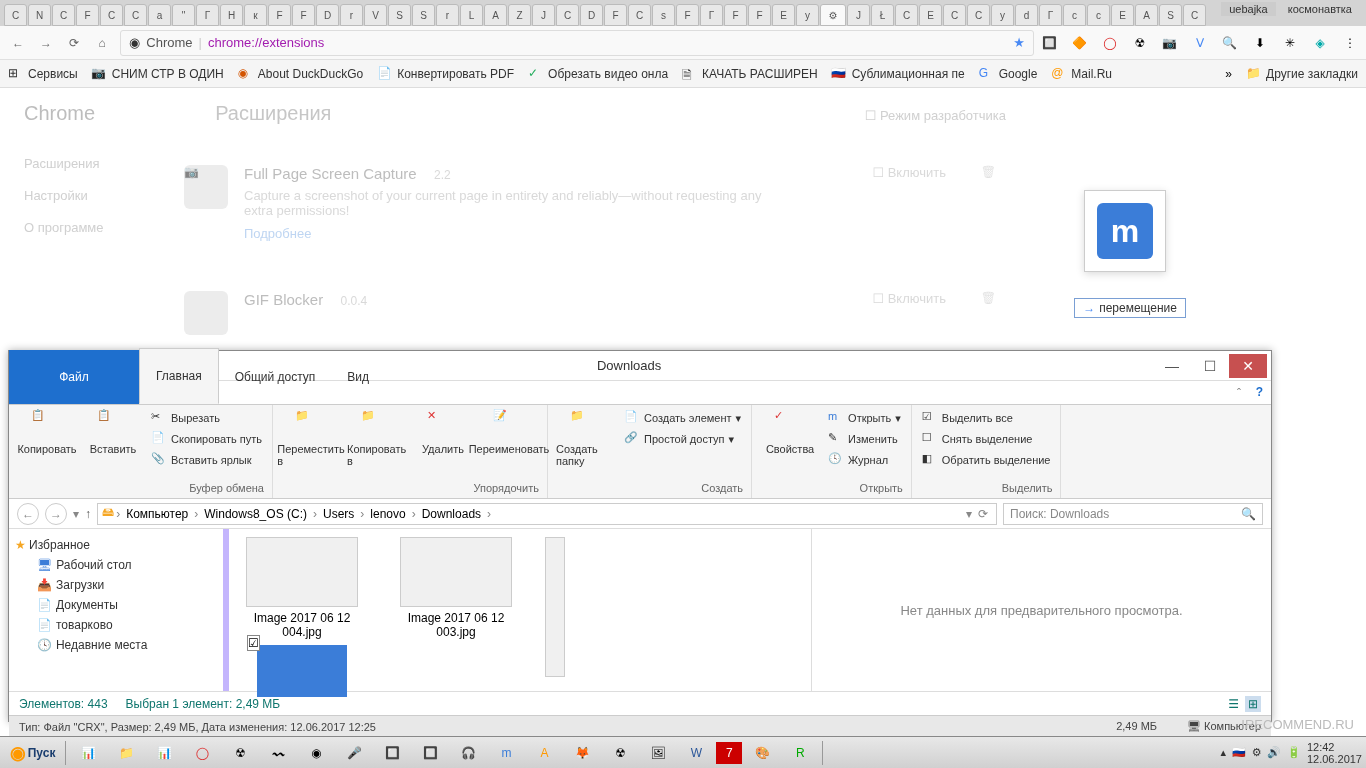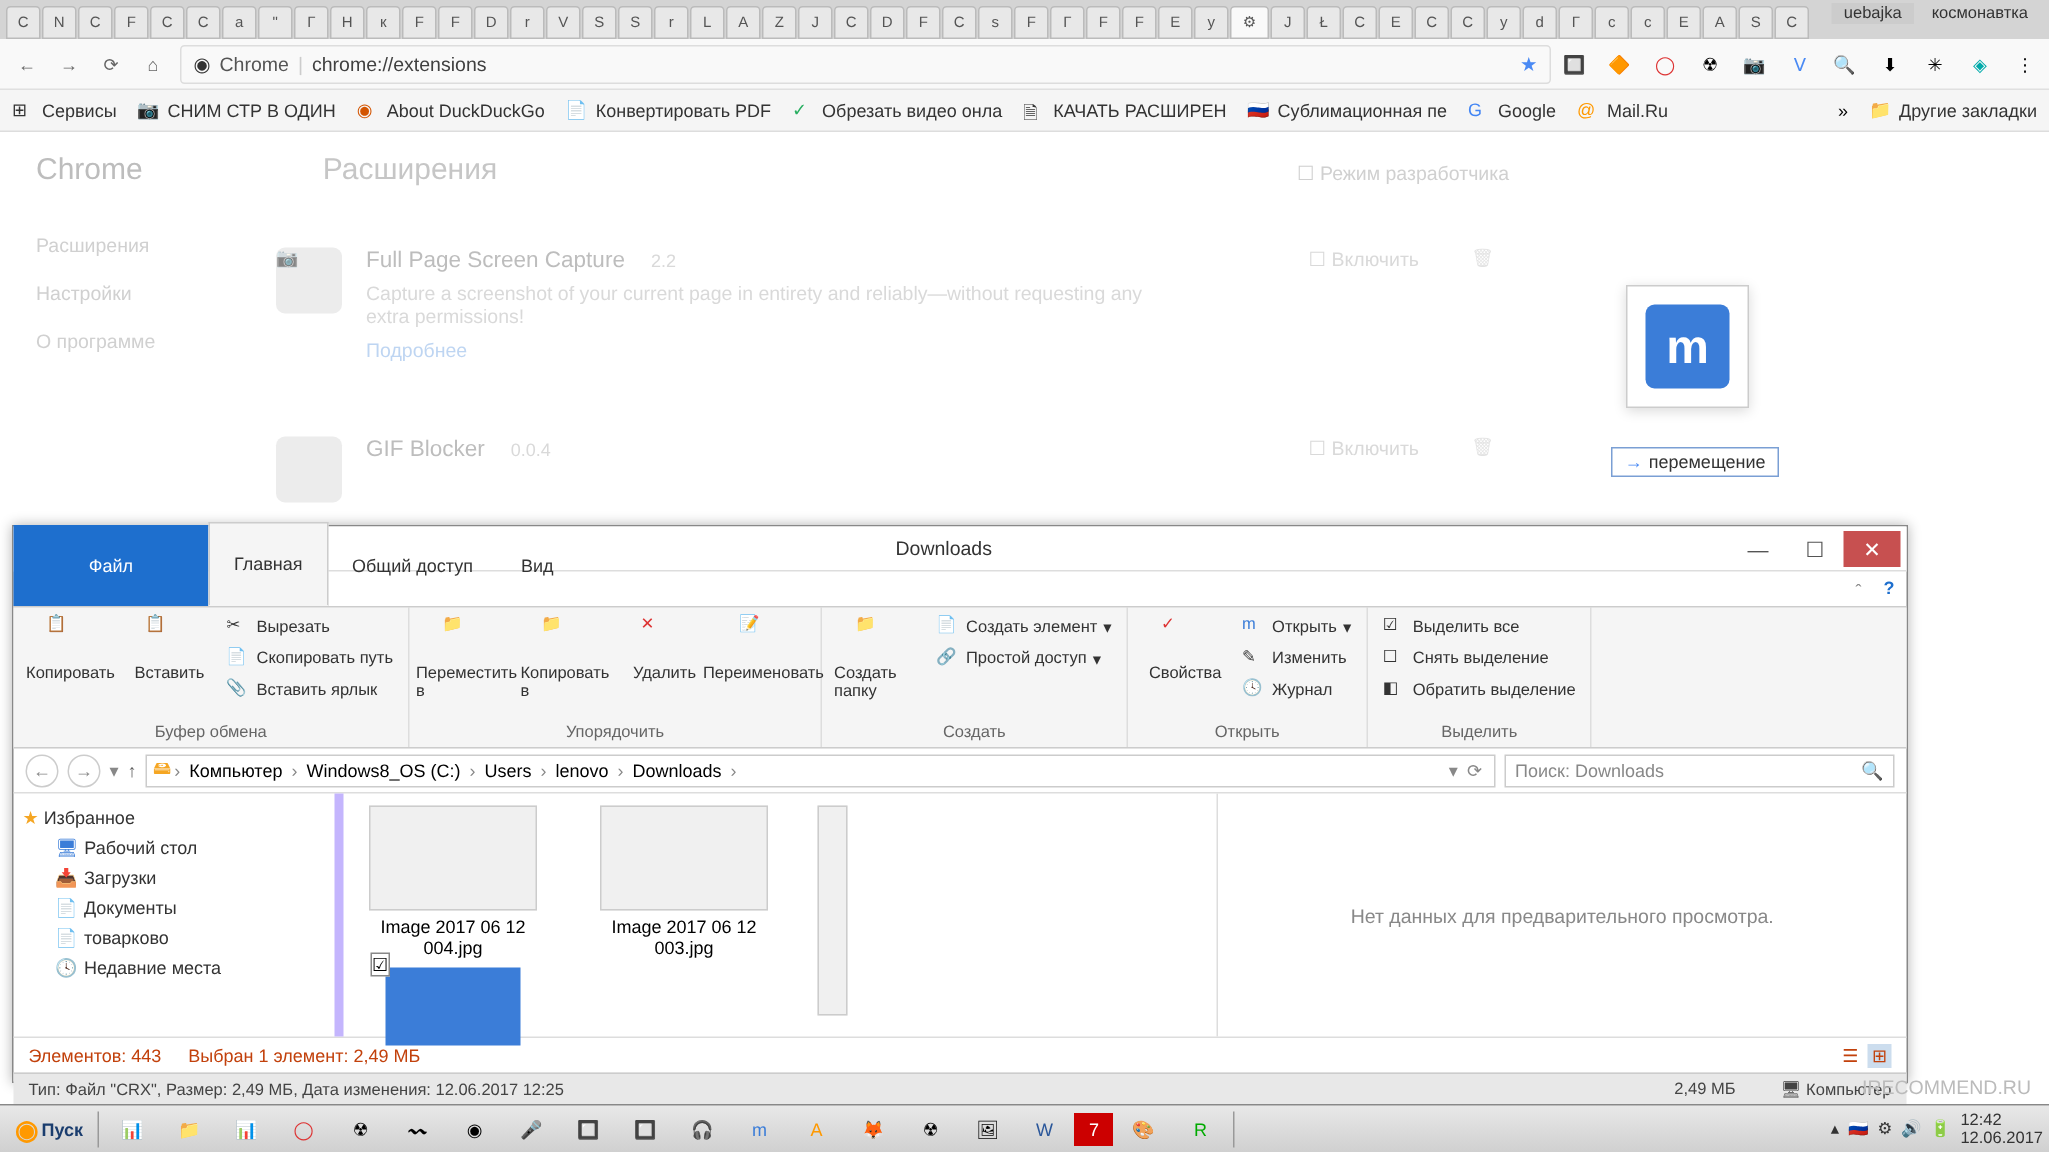--- a/index.html
+++ b/index.html
@@ -7,21 +7,21 @@
 .tabs{height:26px;background:#d4d4d4;display:flex;align-items:flex-end;padding-left:4px}
 .tab{width:23px;height:22px;background:#e8e8e8;border-radius:3px 3px 0 0;margin-right:1px;display:flex;align-items:center;justify-content:center;font-size:10px;color:#555;border:1px solid #bbb}
 .tab.active{background:#f9f9f9;width:26px}
 .user-tags{position:absolute;right:6px;top:2px;display:flex;gap:4px}
 .user-tag{padding:1px 8px;font-size:11px;color:#333}
 .user-tag.gray{background:#ccc}
 .nav{height:34px;background:#f9f9f9;display:flex;align-items:center;padding:0 8px;gap:8px;border-bottom:1px solid #e0e0e0}
 .nav-btn{width:20px;height:20px;display:flex;align-items:center;justify-content:center;color:#666;cursor:pointer}
 .addr{flex:1;height:26px;border:1px solid #ddd;border-radius:3px;display:flex;align-items:center;padding:0 8px;gap:6px;font-size:13px;color:#333}
 .addr-prefix{color:#555}
-.addr-url{color:#404040}
+.addr-url{color:#a21caf}
 .nav-icons{display:flex;gap:14px;align-items:center}
 .nav-icon{width:16px;height:16px;display:flex;align-items:center;justify-content:center}
 .bookmarks{height:28px;background:#f5f5f5;display:flex;align-items:center;padding:0 8px;gap:14px;font-size:12px;border-bottom:1px solid #ddd}
 .bm{display:flex;align-items:center;gap:4px;color:#333;cursor:pointer;white-space:nowrap}
 .bm-icon{width:16px;height:16px;display:inline-block}
 .bm-sep{flex:1}
 .content{background:#fff;padding:14px 24px;position:relative;opacity:.55}
 .ch-header{display:flex;align-items:center;gap:120px;color:#888;font-size:20px}
 .ch-title{color:#888;font-weight:400}
 .ch-sub{color:#999}
@@ -48,42 +48,42 @@
 .win-btn{width:38px;height:24px;display:flex;align-items:center;justify-content:center;color:#555;font-size:14px}
 .win-btn.close{background:#c75050;color:#fff}
 .ribbon-tabs{height:24px;display:flex;align-items:flex-end;border-bottom:1px solid #ccc;position:relative}
 .rtab{padding:20px 16px;font-size:12px;color:#333;cursor:pointer}
 .rtab.file{background:#1e6fce;color:#fff}
 .rtab.active{background:#f5f5f5;border:1px solid #ccc;border-bottom:1px solid #f5f5f5}
 .help-btn{position:absolute;right:8px;top:4px;color:#1e6fce;font-weight:bold}
 .ribbon{height:94px;background:#f5f5f5;display:flex;border-bottom:1px solid #ccc}
 .rgroup{border-right:1px solid #ddd;padding:4px 8px;display:flex;flex-direction:column;justify-content:space-between}
 .rg-body{display:flex;gap:6px;align-items:flex-start}
-.rg-label{text-align:center;font-size:11px;color:#666}
+.rg-label{text-align:right;font-size:11px;color:#666}
 .rbtn-lg{display:flex;flex-direction:column;align-items:center;gap:2px;width:60px;font-size:11px;color:#333;cursor:pointer}
 .rbtn-lg .ri{width:32px;height:32px}
 .rbtn-sm{display:flex;align-items:center;gap:4px;font-size:11px;color:#333;cursor:pointer;padding:1px 2px}
 .rbtn-sm .ri{width:16px;height:16px}
 .rcol{display:flex;flex-direction:column;gap:3px}
 .path{height:30px;display:flex;align-items:center;padding:0 8px;gap:6px;border-bottom:1px solid #ddd}
 .path-nav{width:22px;height:22px;border:1px solid #ccc;border-radius:12px;display:flex;align-items:center;justify-content:center;color:#888}
 .path-bar{flex:1;height:22px;border:1px solid #ccc;display:flex;align-items:center;padding:0 4px;font-size:12px;gap:2px}
 .crumb{padding:0 4px;cursor:pointer}
 .crumb-sep{color:#888}
 .search-box{width:260px;height:22px;border:1px solid #ccc;display:flex;align-items:center;padding:0 6px;color:#888;font-size:12px;justify-content:space-between}
 .exp-body{display:flex;height:162px}
 .nav-pane{width:220px;border-right:6px solid #c4b5fd;padding:6px;overflow:hidden}
 .nav-group{font-size:12px;color:#333;line-height:20px}
 .nav-star{color:#f5a623}
 .nav-item{padding-left:22px;display:flex;align-items:center;gap:4px;cursor:pointer}
 .files{flex:1;padding:8px;display:flex;gap:24px;align-items:flex-start}
 .file{width:130px;text-align:center;font-size:12px}
 .file-thumb{width:112px;height:70px;background:#f0f0f0;border:1px solid #ccc;margin:0 auto 4px}
 .preview{width:460px;border-left:1px solid #ddd;display:flex;align-items:center;justify-content:center;color:#888;font-size:13px}
-.status{height:24px;border-top:1px solid #ddd;display:flex;align-items:center;padding:0 10px;font-size:12px;color:#c2410c;gap:18px}
+.status{height:24px;border-top:1px solid #ddd;display:flex;align-items:center;padding:0 10px;font-size:12px;color:#0f766e;gap:18px}
 .status-r{margin-left:auto;display:flex;gap:6px;align-items:center}
 .detail-bar{height:22px;background:#e8e8e8;border-top:1px solid #ccc;display:flex;align-items:center;padding:0 10px;font-size:11px;color:#444}
 .detail-r{margin-left:auto;display:flex;gap:30px}
 .taskbar{position:absolute;left:0;bottom:0;width:1366px;height:32px;background:linear-gradient(#e8e8e8,#d0d0d0);display:flex;align-items:center;padding:0 4px;gap:2px;border-top:1px solid #888}
 .start{display:flex;align-items:center;gap:2px;padding:0 6px;height:28px;cursor:pointer;font-size:12px;color:#1a3d6e;font-weight:bold}
 .tb-sep{width:1px;height:24px;background:#999;margin:0 2px}
 .tb-icon{width:36px;height:28px;display:flex;align-items:center;justify-content:center;cursor:pointer}
 .tray{margin-left:auto;display:flex;align-items:center;gap:6px;font-size:11px;color:#333}
 .watermark{position:absolute;right:12px;bottom:36px;font-size:13px;color:#bbb;}
 </style>

